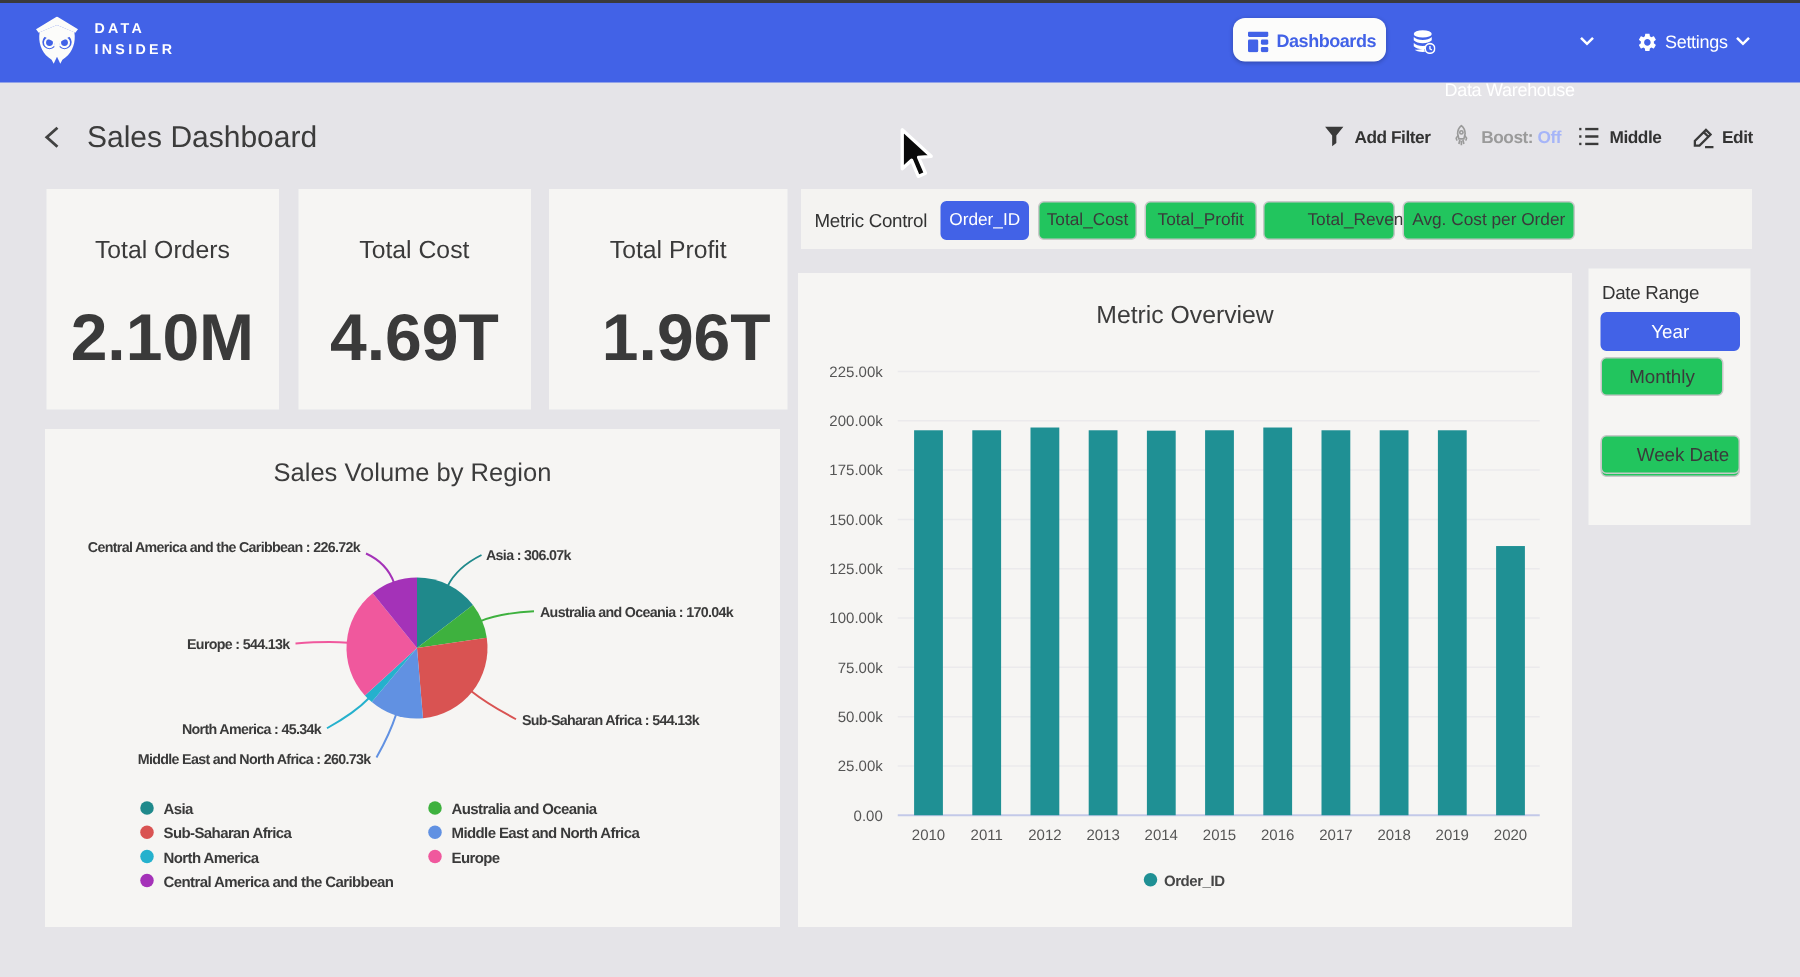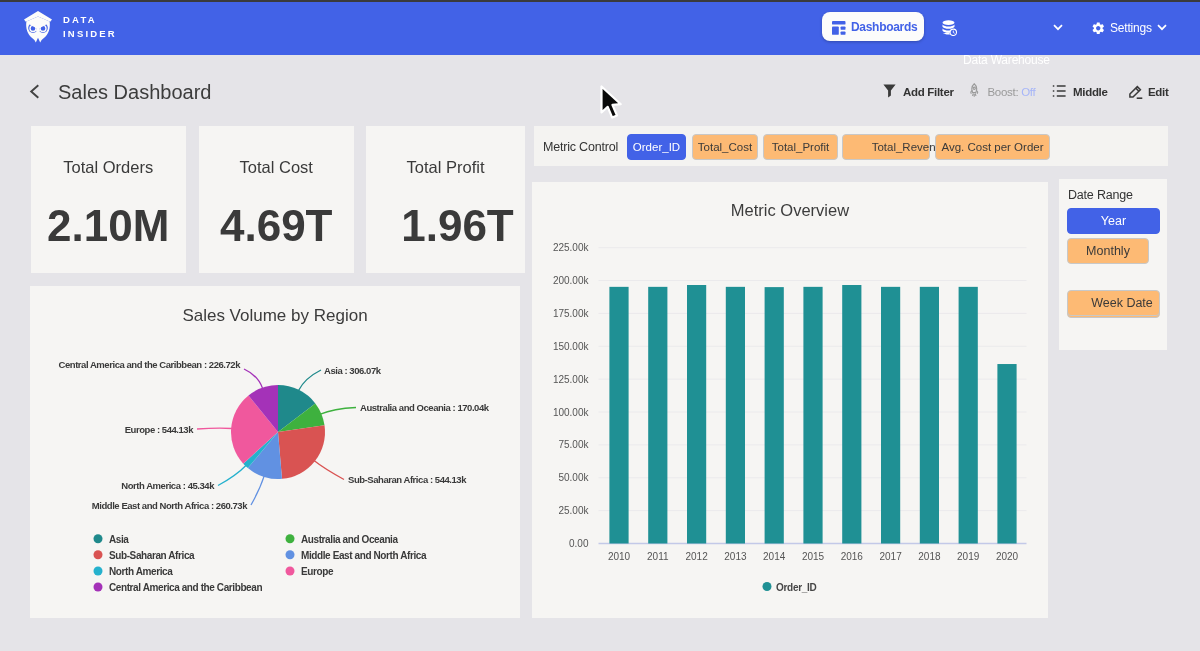--- a/index.html
+++ b/index.html
@@ -1,20 +1,20 @@
 <!DOCTYPE html>
 <html><head>
 <meta charset="utf-8">
 <style>
 * { margin:0; padding:0; box-sizing:border-box; }
 html,body { width:1200px; height:651px; overflow:hidden; }
 body { font-family:"Liberation Sans", sans-serif; background:#e5e4e8; position:relative; }
 .abs { position:absolute; }
 .card { position:absolute; background:#f6f5f3; }
-.btn { position:absolute; background:#fdba74; border:1px solid #c8c8c8; border-radius:4px; color:#3a3a3a; font-size:11.5px; display:flex; align-items:center; justify-content:center; white-space:nowrap; }
+.btn { position:absolute; background:#22c55e; border:1px solid #c8c8c8; border-radius:4px; color:#3a3a3a; font-size:11.5px; display:flex; align-items:center; justify-content:center; white-space:nowrap; }
 .btn.sel { background:#4262e7; border-color:#4262e7; color:#fff; }
 .hact { position:absolute; top:85px; font-size:11.5px; letter-spacing:-0.3px; line-height:14px; color:#333; font-weight:bold; white-space:nowrap; }
 </style>
 </head>
 <body>
 
 <div class="abs" style="left:0;top:0;width:1200px;height:1.5px;background:#3a3a3c;"></div>
 
 <div class="abs" style="left:0;top:1.5px;width:1200px;height:53.5px;background:#4262e7;"></div>
 
@@ -70,21 +70,21 @@
 
 <svg class="abs" style="left:882.5px;top:83.5px;" width="13" height="14" viewBox="0 0 13 14">
     <path d="M0.4 0.5 h12.2 l-4.7 5.9 v5 l-2.8 2.1 v-7.1 Z" fill="#3a3a3a"></path>
   </svg>
 <div class="hact" style="left:903px;">Add Filter</div>
 <svg class="abs" style="left:968.5px;top:82.5px;" width="10.5" height="15.5" viewBox="0 0 21 31" fill="none" stroke="#9a9a9a" stroke-width="2.2">
     <path d="M10.5 1.5c3.4 2.8 5 7 5 10.6l-1.7 7h-6.6l-1.7-7c0-3.6 1.6-7.8 5-10.6z"></path>
     <circle cx="10.5" cy="10.5" r="2.2"></circle>
     <path d="M6.2 14.5 3.6 18.2 4.6 21.5M14.8 14.5l2.6 3.7-1 3.3M8.4 20.5 7.2 26M12.6 20.5l1.2 5.5M10.5 21.5v6"></path>
   </svg>
-<div class="hact" style="left:987.5px;color:#9a9a9a;font-weight:normal;">Boost: <span style="color:#a6b5f8;">Off</span></div>
+<div class="hact" style="left:987.5px;color:#9a9a9a;font-weight:bold;">Boost: <span style="color:#a6b5f8;">Off</span></div>
 <svg class="abs" style="left:1052px;top:85px;" width="14" height="12" viewBox="0 0 14 12" stroke="#3a3a3a" stroke-width="1.7">
     <path d="M0.8 1h1.5M0.8 6h1.5M0.8 11h1.5M4.8 1h8.8M4.8 6h8.8M4.8 11h8.8"></path>
   </svg>
 <div class="hact" style="left:1073px;">Middle</div>
 <svg class="abs" style="left:1127.5px;top:83.5px;" width="15" height="15" viewBox="0 0 15 15" fill="none" stroke="#3a3a3a" stroke-width="1.5">
     <path d="M9.3 2.6l3.1 3.1L5 13.1H1.9V10L9.3 2.6zM7.8 4.1l3.1 3.1"></path>
     <path d="M8.7 14.2h5.6" stroke-width="1.6"></path>
   </svg>
 <div class="hact" style="left:1148px;">Edit</div>
 

